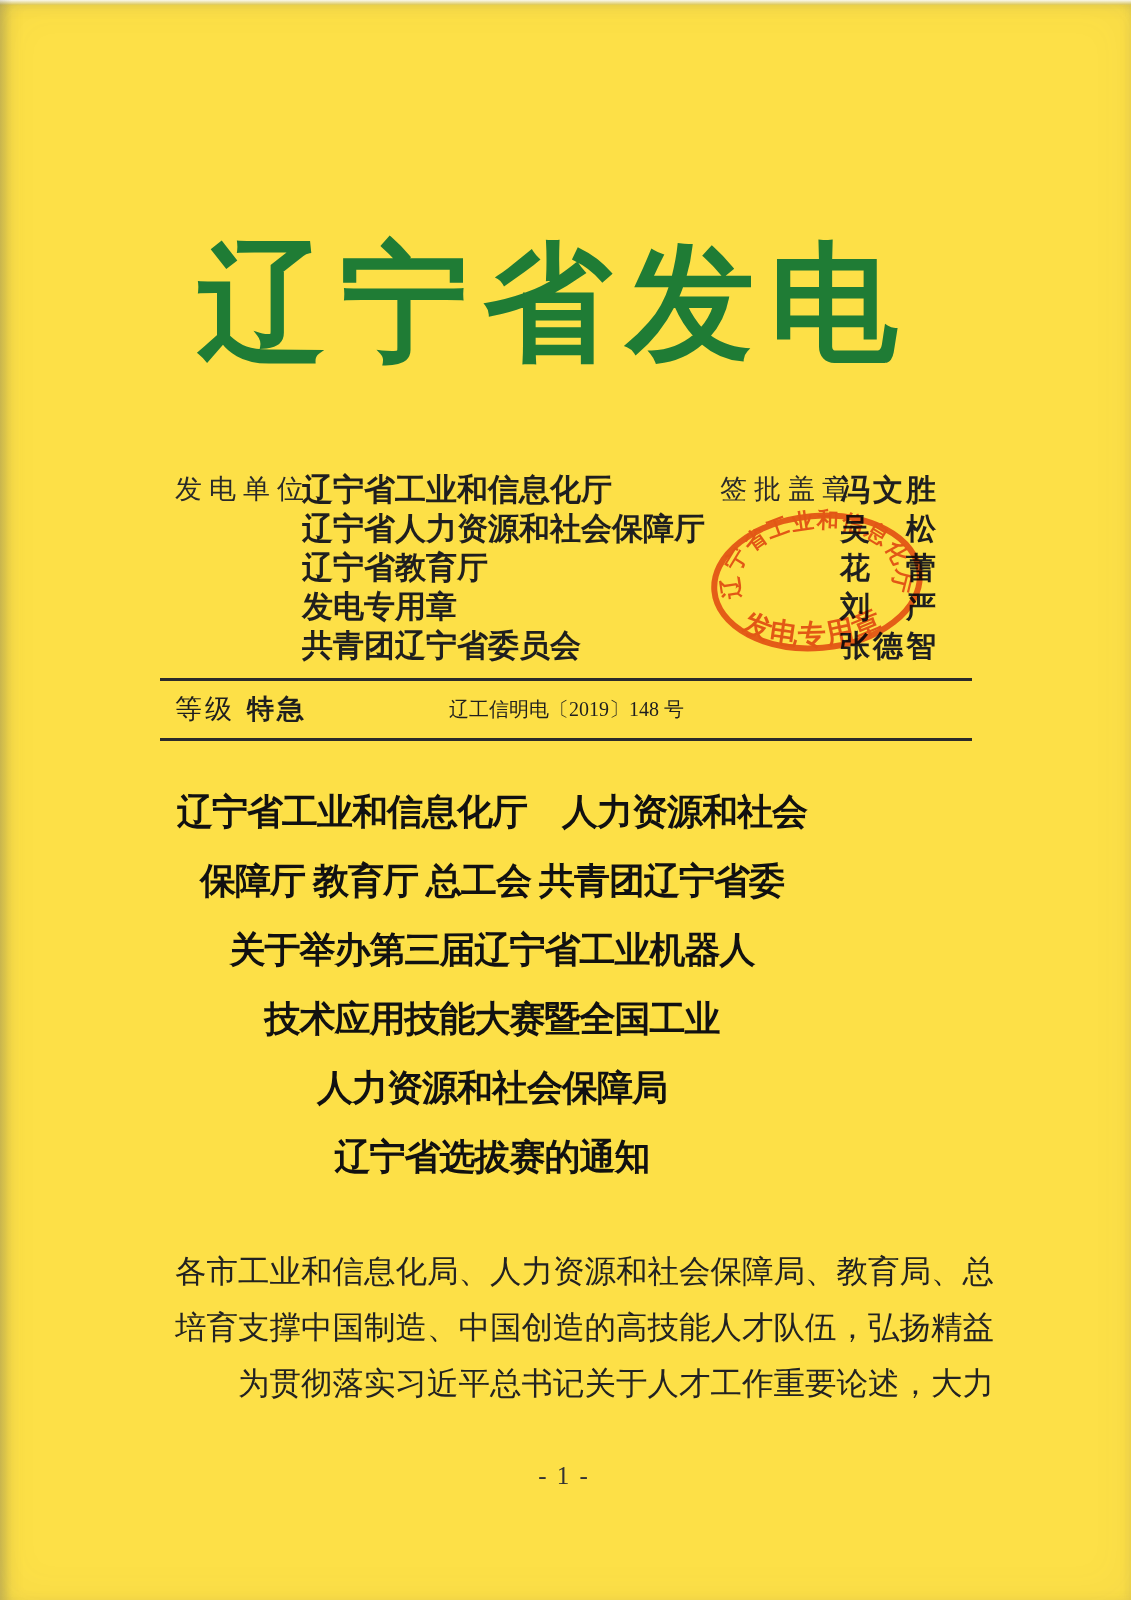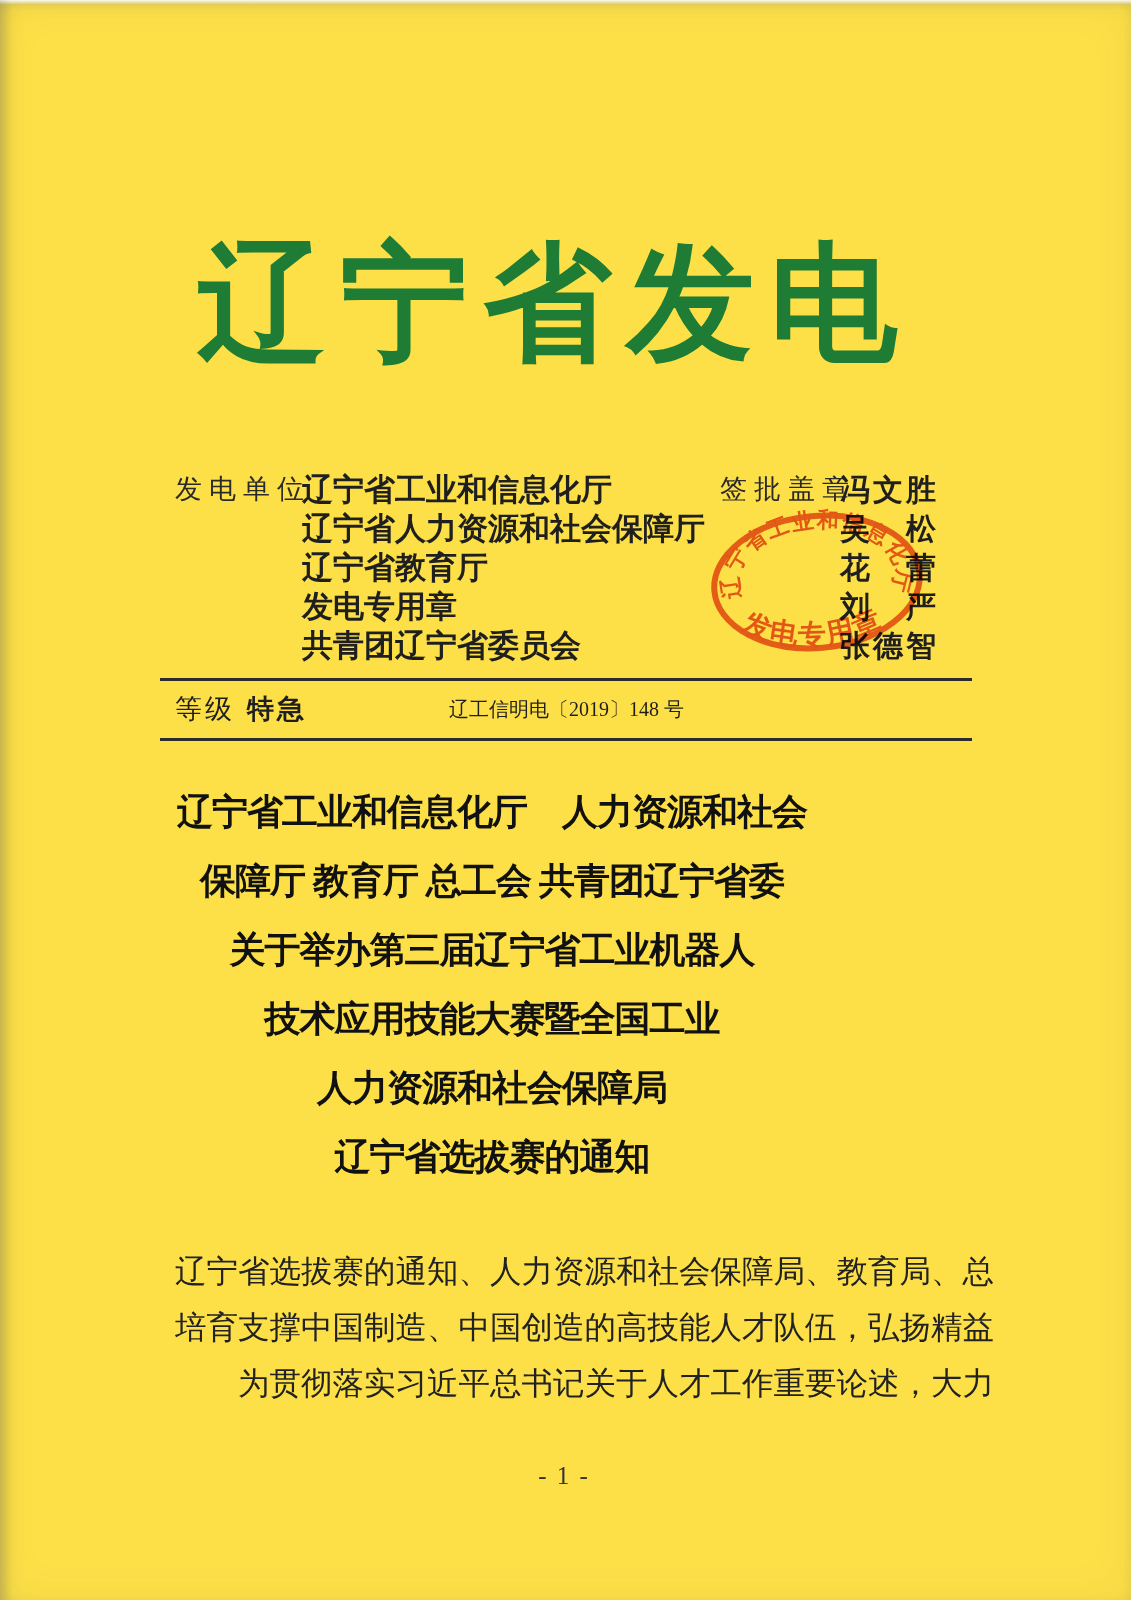--- a/index.html
+++ b/index.html
@@ -142,19 +142,19 @@
   <div class="doc-title">
     <div class="title-line">辽宁省工业和信息化厅　人力资源和社会</div>
     <div class="title-line">保障厅 教育厅 总工会 共青团辽宁省委</div>
     <div class="title-line">关于举办第三届辽宁省工业机器人</div>
     <div class="title-line">技术应用技能大赛暨全国工业</div>
     <div class="title-line">人力资源和社会保障局</div>
     <div class="title-line">辽宁省选拔赛的通知</div>
   </div>
 
   <div class="body-text">
-    <div class="body-line">辽宁省选拔赛的通知、人力资源和社会保障局、教育局、总</div>
+    <div class="body-line">各市工业和信息化局、人力资源和社会保障局、教育局、总</div>
     <div class="body-line">培育支撑中国制造、中国创造的高技能人才队伍，弘扬精益</div>
     <div class="body-line">　　为贯彻落实习近平总书记关于人才工作重要论述，大力</div>
   </div>
 
   <div class="page-number">- 1 -</div>
 </div>
 
 </body></html>

